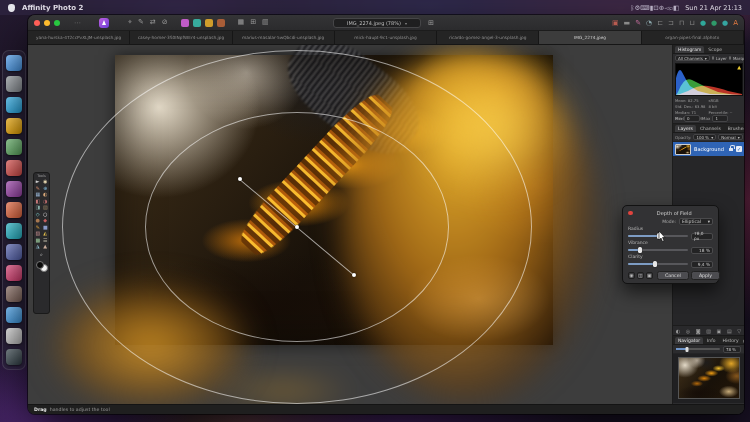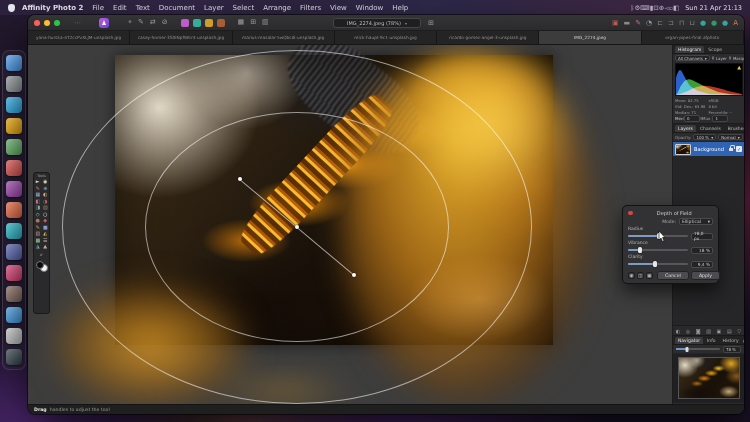--- a/index.html
+++ b/index.html
@@ -185,34 +185,20 @@
   .statusbar b { color:#e0e0e0; margin-right:3px; font-weight:bold; }
 </style>
 </head>
 <body>
 
 <div class="screen">
 
   <div class="menubar">
     <div class="apple"></div>
     <div class="mb-app">Affinity Photo 2</div>
-    <div class="mb-items">
-
-    <span>File</span>
-        <span>Edit</span>
-        <span>Text</span>
-        <span>Document</span>
-        <span>Layer</span>
-        <span>Select</span>
-        <span>Arrange</span>
-        <span>Filters</span>
-        <span>View</span>
-        <span>Window</span>
-        <span>Help</span>
-      </div>
     <div class="mb-right">
       <span><span class="sic">ᛒ</span><span class="sic">⚙</span><span class="sic">⌨</span><span class="sic">▮</span><span class="sic">⊡</span><span class="sic">⊕</span><span class="sic">◅</span><span class="sic">⌕</span><span class="sic">◧</span></span>
       <span class="mb-clock">Sun 21 Apr 21:13</span>
     </div>
   </div>
 
   <div class="dock">
     <div style="display:flex;flex-direction:column;gap:5px;">
 
     <div class="dock-icon" style="background-color: rgb(77, 166, 255);"></div>

